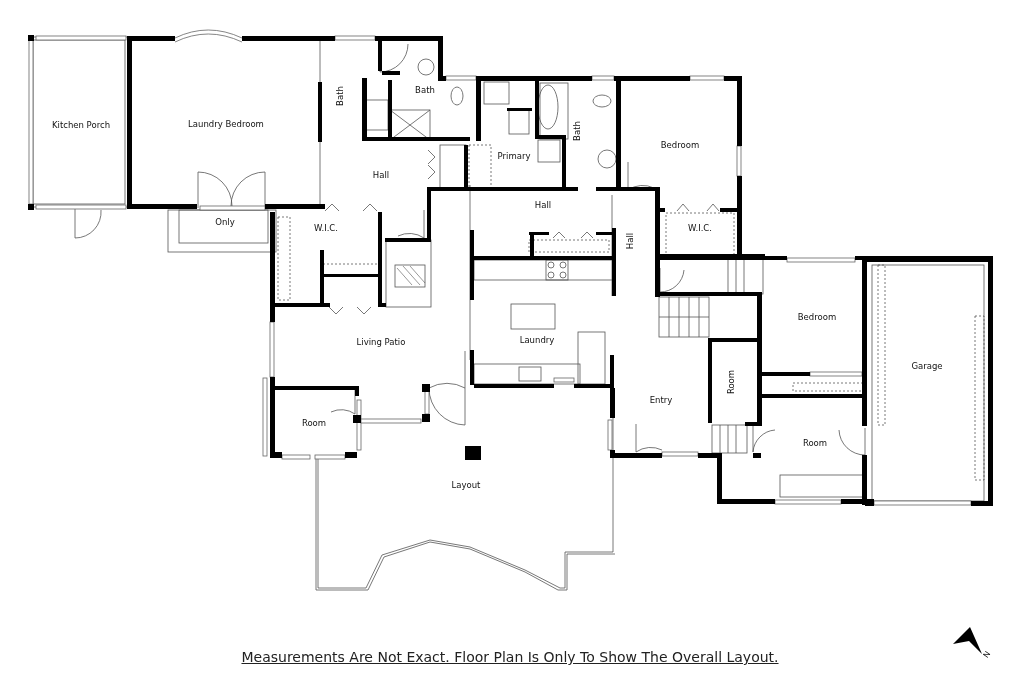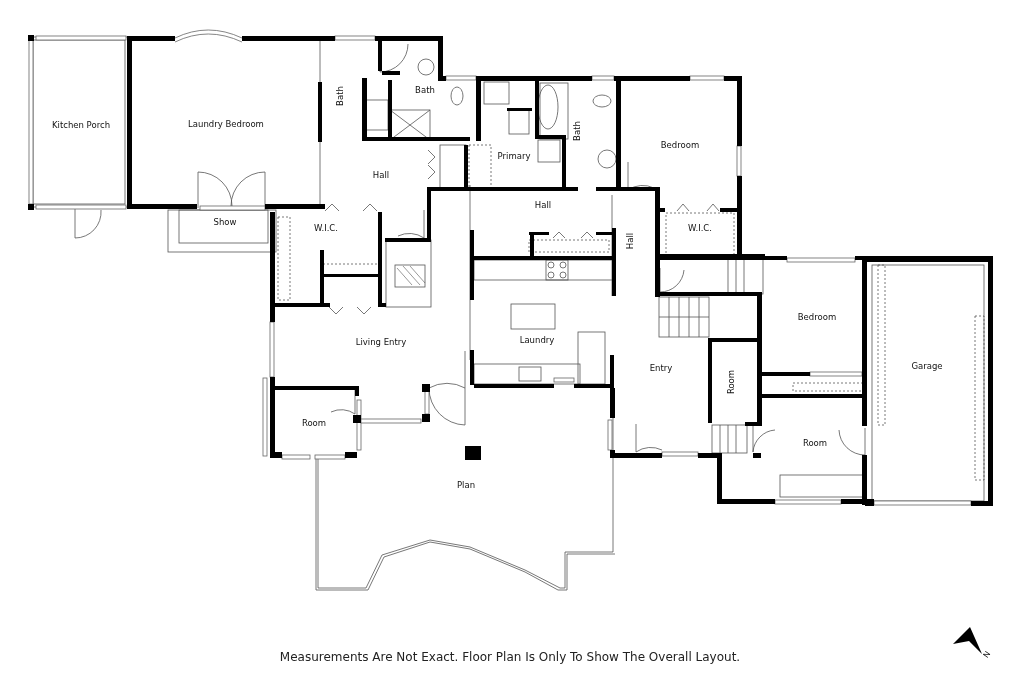--- a/index.html
+++ b/index.html
@@ -3,21 +3,21 @@
 <meta charset="utf-8">
 <style>
   html, body { margin: 0; padding: 0; background: #ffffff; }
   body { width: 1020px; height: 680px; position: relative; overflow: hidden;
          font-family: "DejaVu Sans", sans-serif; }
   #plan { position: absolute; left: 0; top: 0; }
   .label { position: absolute; font-size: 8.5px; color: #111; white-space: nowrap;
            transform: translate(-50%, -50%); font-family: "DejaVu Sans", sans-serif; }
   .label.vert { transform: translate(-50%, -50%) rotate(-90deg); }
   .disclaimer { position: absolute; left: 510px; top: 657px; transform: translate(-50%, -50%);
-                font-size: 12px; color: #222; white-space: nowrap; font-family: "DejaVu Sans", sans-serif; }
+                font-size: 14px; color: #222; white-space: nowrap; font-family: "DejaVu Sans", sans-serif; text-decoration: underline; }
   .compass { position: absolute; left: 950px; top: 622px; width: 50px; height: 45px; }
 </style>
 </head>
 <body>
 
 <svg id="plan" width="1020" height="680" viewBox="0 0 1020 680" xmlns="http://www.w3.org/2000/svg">
   <g fill="none" stroke="#555" stroke-width="0.8">
 
     <rect x="30" y="37" width="98" height="170"></rect>
     <rect x="33" y="40" width="92" height="164"></rect>
@@ -256,37 +256,37 @@
     <line x1="410" y1="266" x2="425" y2="283"></line>
   </g>
 </svg>
 
 <div>
   <div class="label" style="left:81px;top:125px">Kitchen Porch</div>
   <div class="label" style="left:226px;top:124px">Laundry Bedroom</div>
   <div class="label vert" style="left:340px;top:96px">Bath</div>
   <div class="label" style="left:425px;top:90px">Bath</div>
   <div class="label" style="left:381px;top:175px">Hall</div>
-  <div class="label" style="left:225px;top:222px">Show</div>
+  <div class="label" style="left:225px;top:222px">Only</div>
   <div class="label" style="left:326px;top:228px">W.I.C.</div>
   <div class="label" style="left:514px;top:156px">Primary</div>
   <div class="label vert" style="left:577px;top:131px">Bath</div>
   <div class="label" style="left:680px;top:145px">Bedroom</div>
   <div class="label" style="left:543px;top:205px">Hall</div>
   <div class="label vert" style="left:630px;top:241px">Hall</div>
   <div class="label" style="left:700px;top:228px">W.I.C.</div>
-  <div class="label" style="left:381px;top:342px">Living Entry</div>
+  <div class="label" style="left:381px;top:342px">Living Patio</div>
   <div class="label" style="left:537px;top:340px">Laundry</div>
-  <div class="label" style="left:661px;top:368px">Entry</div>
+  <div class="label" style="left:661px;top:400px">Entry</div>
   <div class="label vert" style="left:731px;top:382px">Room</div>
   <div class="label" style="left:817px;top:317px">Bedroom</div>
   <div class="label" style="left:927px;top:366px">Garage</div>
   <div class="label" style="left:314px;top:423px">Room</div>
   <div class="label" style="left:815px;top:443px">Room</div>
-  <div class="label" style="left:466px;top:485px">Plan</div>
+  <div class="label" style="left:466px;top:485px">Layout</div>
 </div>
 
 <div class="disclaimer">Measurements Are Not Exact. Floor Plan Is Only To Show The Overall Layout.</div>
 
 <div class="compass">
   <svg width="50" height="45" viewBox="0 0 50 45">
     <polygon points="3,22 20,5 32,32 19,19" fill="#000"></polygon>
   </svg>
   <span style="position:absolute;left:34px;top:28px;font-size:8px;transform:rotate(-55deg);">N</span>
 </div>

